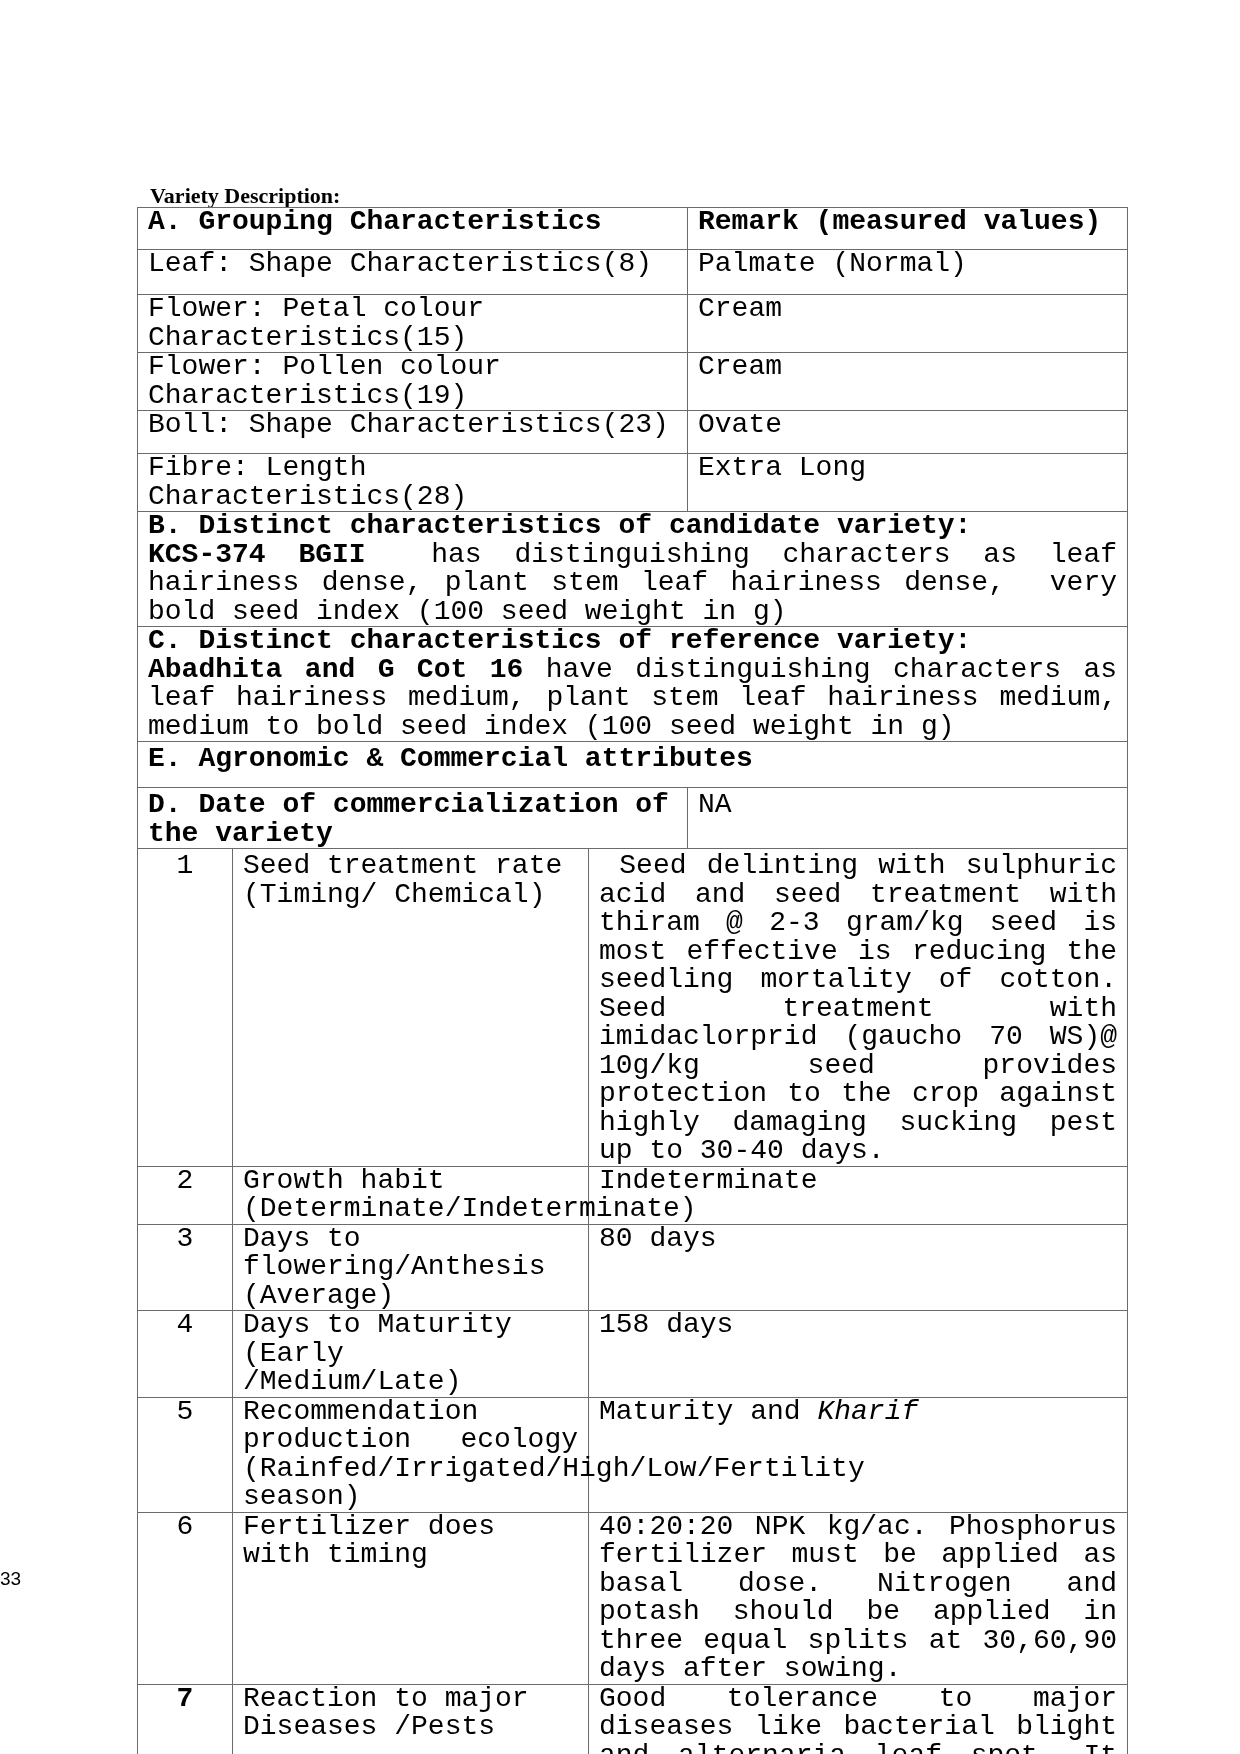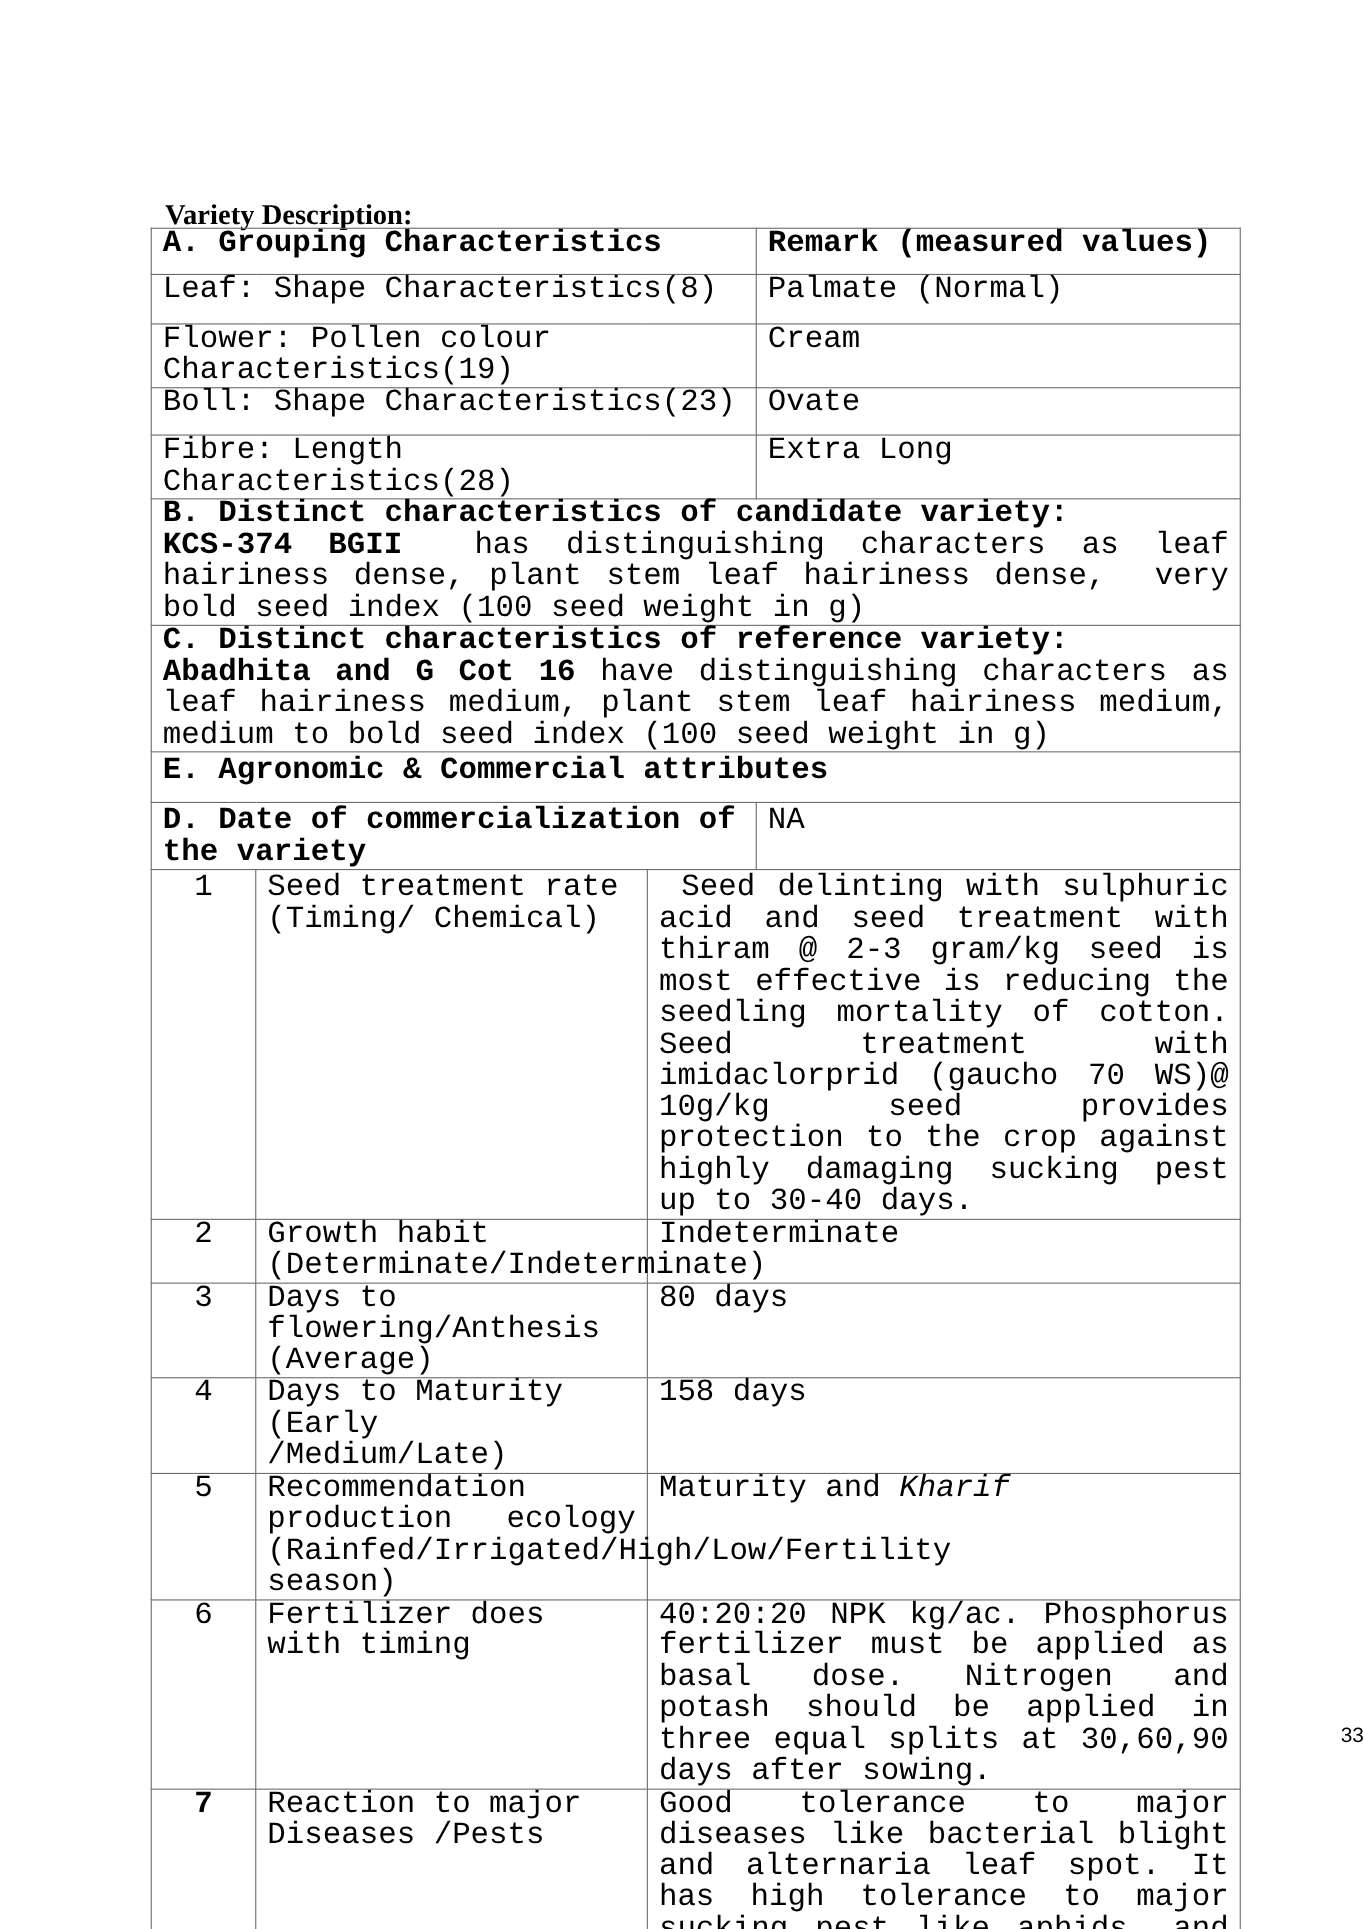--- a/index.html
+++ b/index.html
@@ -1,25 +1,25 @@
 <!DOCTYPE html>
 <html><head>
 <meta charset="utf-8">
 <style>
   html, body { margin:0; padding:0; background:#ffffff; }
   body { width:1240px; height:1754px; position:relative; overflow:hidden;
          font-family:"Liberation Serif", "DejaVu Serif", serif; color:#000; }
-  .page-title { position:absolute; left:150px; top:184px; font-size:26px; font-weight:bold; line-height:24px; }
+  .page-title { position:absolute; left:150px; top:184px; font-size:22px; font-weight:bold; line-height:24px; }
   .doc-table { position:absolute; left:137px; top:207px; width:990px; border-collapse:collapse; table-layout:fixed; font-size:28px; line-height:28.5px;font-family:Liberation Mono, monospace; }
   .doc-table td { border:1.5px solid #6b6b6b; vertical-align:top; padding:0 10px; }
   .doc-table .bold { font-weight:bold; }
   .justify { text-align:justify; }
   .center { text-align:center; }
   .ital { font-style:italic; }
-  .page-number { position:absolute; left:0; width:1240px; top:1568px; text-align:right; font-family:"Liberation Sans", "DejaVu Sans", sans-serif; font-size:19px; }
+  .page-number { position:absolute; left:0; width:1240px; top:1568px; text-align:left; font-family:"Liberation Sans", "DejaVu Sans", sans-serif; font-size:19px; }
 </style>
 </head>
 <body>
 
 <div class="page-title">Variety Description:</div>
 
 <table class="doc-table">
   <colgroup>
     <col style="width:95px">
     <col style="width:157px">
@@ -29,20 +29,24 @@
   </colgroup>
 
   <tbody>
       <tr style="height:42px">
     <td colspan="4" class="bold">A.  Grouping Characteristics</td>
     <td class="bold">Remark (measured values)</td>
   </tr>
   <tr style="height:45px">
     <td colspan="4">Leaf: Shape Characteristics(8)</td>
     <td>Palmate (Normal)</td>
+  </tr>
+  <tr style="height:45px">
+    <td colspan="4">Flower: Petal colour Characteristics(15)</td>
+    <td>Cream</td>
   </tr>
   <tr style="height:44px">
     <td colspan="4">Flower: Pollen colour Characteristics(19)</td>
     <td>Cream</td>
   </tr>
   <tr style="height:43px">
     <td colspan="4">Boll: Shape Characteristics(23)</td>
     <td>Ovate</td>
   </tr>
   <tr style="height:45px">

